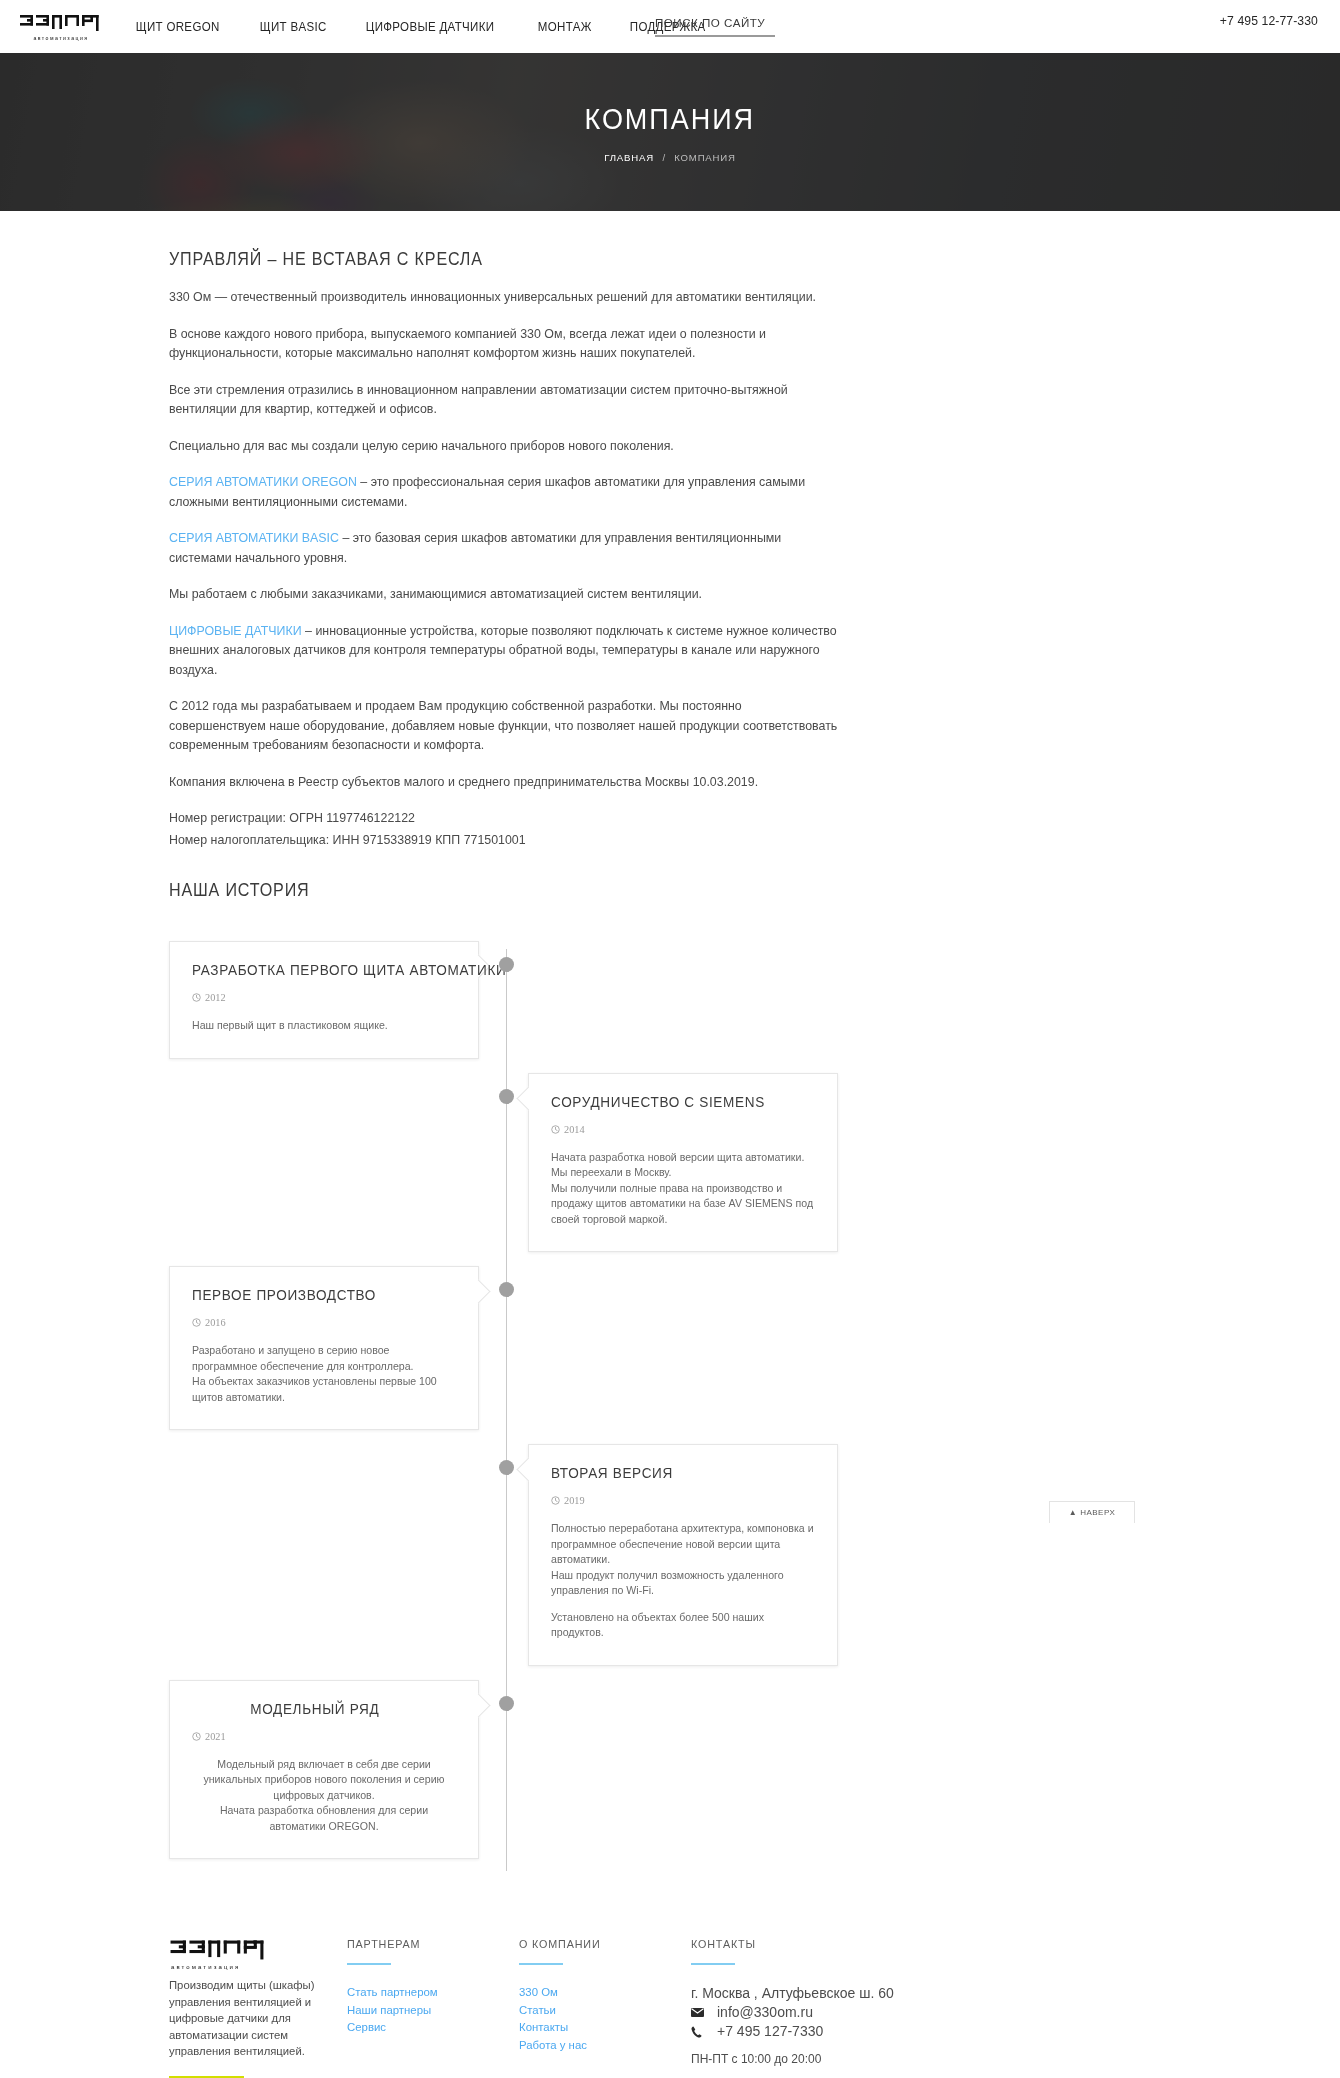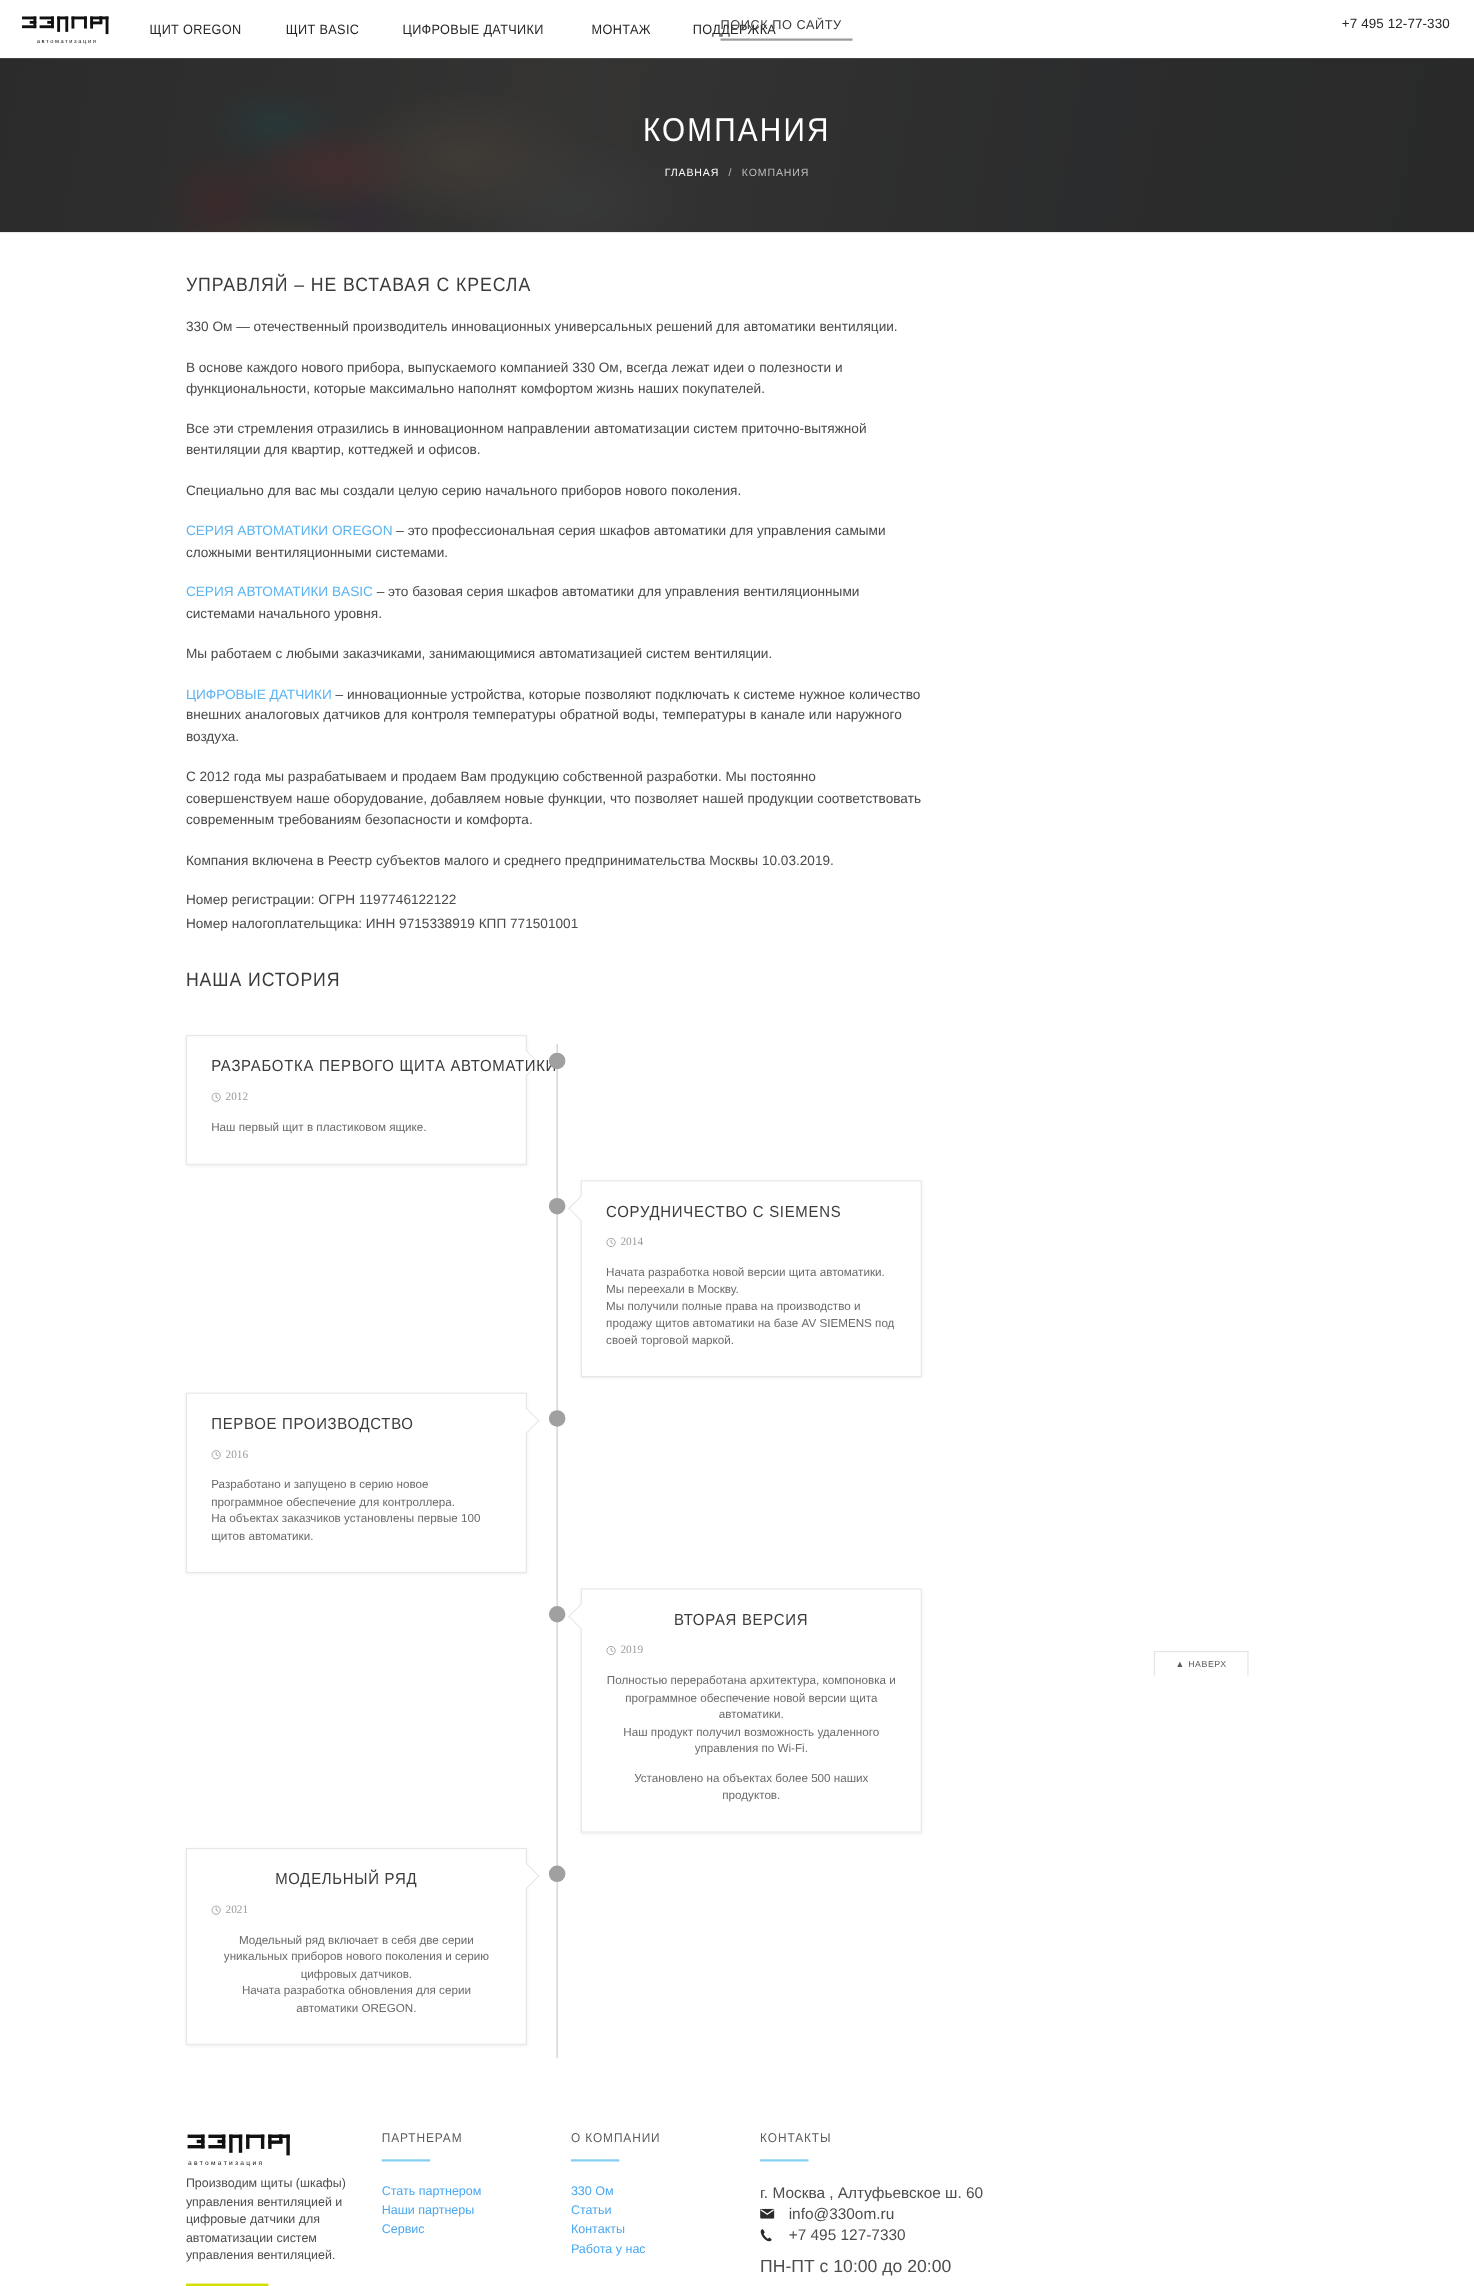--- a/index.html
+++ b/index.html
@@ -274,21 +274,21 @@
   }
   .sk-badge {
     width: 75px; height: 48px;
     background: #d2df00;
     display: flex; flex-direction: column;
     align-items: center; justify-content: center;
     margin-bottom: 14px;
   }
   .c-line { font-size: 14px; line-height: 19px; color: #4d4d4d; display: flex; align-items: center; }
   .c-ico { width: 17px; display: inline-flex; justify-content: flex-start; margin-right: 9px; color: #2b2b2b; }
-  .c-hours { font-size: 16px; color: #4d4d4d; margin-top: 11px; }
+  .c-hours { font-size: 12px; color: #4d4d4d; margin-top: 11px; }
   .socials { display: flex; gap: 7px; margin-top: 13px; }
   .soc {
     width: 17px; height: 17px;
     display: flex; align-items: center; justify-content: center;
     cursor: pointer;
   }
 </style>
 </head>
 <body>
 
@@ -428,21 +428,21 @@
                     <path d="M5 2.6V5l1.8 1.1" stroke="#9b9b9b" stroke-width="0.9" fill="none" stroke-linecap="round"></path>
                   </svg>
                 </span>
                 <span>2016</span>
               </div>
               <div class="card-body">
                 <p>Разработано и запущено в серию новое программное обеспечение для контроллера.<br>На объектах заказчиков установлены первые 100 щитов автоматики.</p>
               </div>
             </div>
           </div>
-          <div class="tl-row" style="position: relative; margin-top: 14px; text-align: center;">
+          <div class="tl-row" style="position: relative; margin-top: 14px;">
             <div class="tl-dot" style="top: 16px;"></div>
             <div class="card right">
               <div class="notch"></div>
               <div class="card-title">ВТОРАЯ ВЕРСИЯ</div>
               <div class="card-date">
                 <span>
                   <svg class="clock-ico" viewBox="0 0 10 10">
                     <circle cx="5" cy="5" r="4.2" fill="none" stroke="#9b9b9b" stroke-width="0.9"></circle>
                     <path d="M5 2.6V5l1.8 1.1" stroke="#9b9b9b" stroke-width="0.9" fill="none" stroke-linecap="round"></path>
                   </svg>

